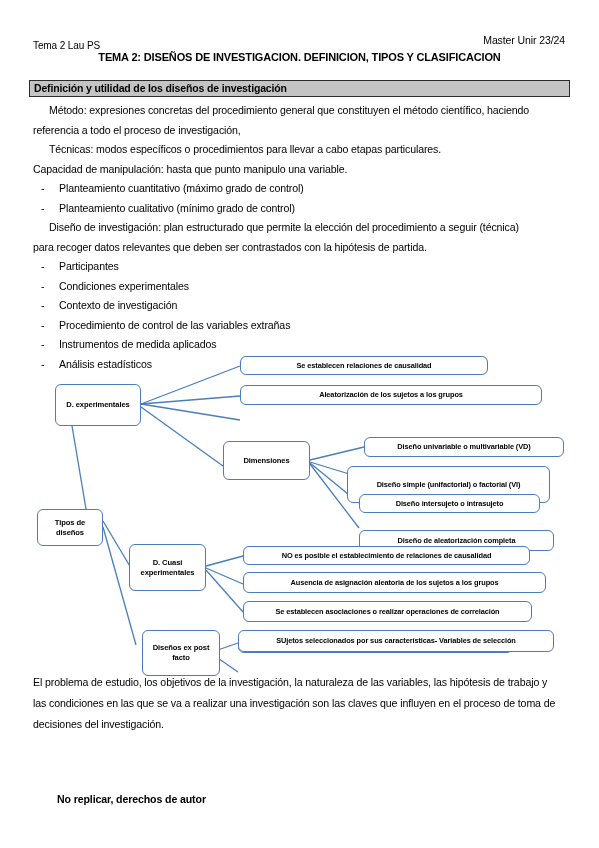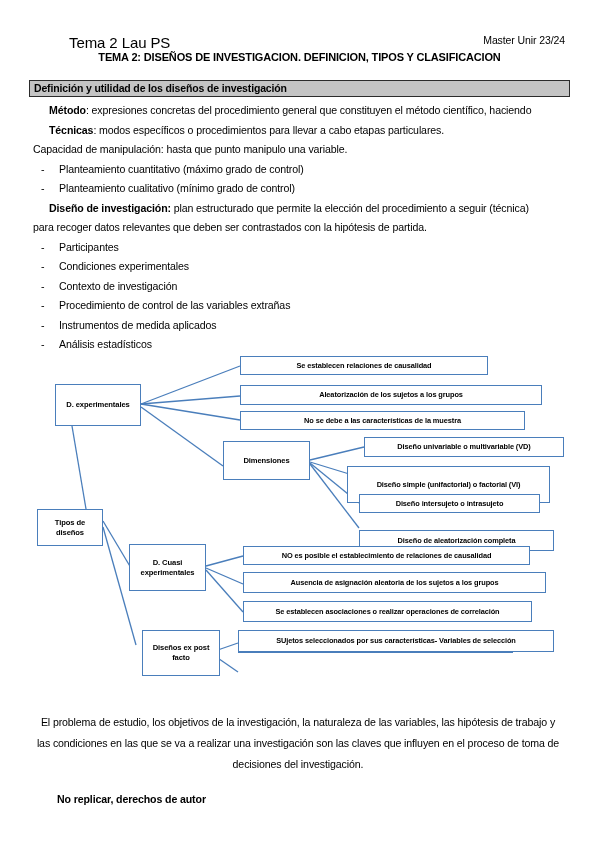--- a/index.html
+++ b/index.html
@@ -24,25 +24,24 @@
   .hdr-row {
     position: absolute;
     top: 34px;
     left: 33px;
     right: 33px;
     height: 16px;
   }
   .hdr-left {
     position: absolute;
     left: 0;
-    top: 0;
-    font-size: 15px;
+    top: 6px;
+    font-size: 10px;
     letter-spacing: -0.1px;
     white-space: nowrap;
-    margin-left: 36px;
   }
   .hdr-right {
     position: absolute;
     right: 1px;
     top: 0;
     font-size: 10.5px;
     letter-spacing: -0.1px;
     white-space: nowrap;
   }
   .doc-title {
@@ -85,43 +84,42 @@
     left: 33px;
     top: 101px;
     width: 535px;
   }
   .ln {
     font-size: 10.6px;
     line-height: 19.5px;
     letter-spacing: -0.12px;
     white-space: nowrap;
   }
-  .ln b { font-weight: bold; padding-left: 16px; }
+  .ln b { font-weight: normal; padding-left: 16px; }
   .dash-item {
     font-size: 10.6px;
     line-height: 19.5px;
     letter-spacing: -0.12px;
     white-space: nowrap;
     padding-left: 26px;
     position: relative;
   }
   .dash-item::before {
     content: "-";
     position: absolute;
     left: 8px;
     top: 0;
   }
 
   
   .bottom-block {
     position: absolute;
     left: 33px;
-    top: 712px;
+    top: 672px;
     width: 530px;
-    text-align: center;
   }
   .bottom-block .ln { white-space: normal; line-height: 21px; }
   .notice {
     position: absolute;
     left: 33px;
     top: 793px;
     font-size: 10.6px;
     letter-spacing: -0.12px;
     font-weight: bold;
     white-space: nowrap;
@@ -133,21 +131,21 @@
     position: absolute;
     left: 0;
     top: 0;
     width: 599px;
     height: 848px;
     pointer-events: none;
   }
   .dbox {
     position: absolute;
     border: 1.2px solid #4a7ebb;
-    border-radius: 0;
+    border-radius: 6px;
     background: #ffffff;
     box-sizing: border-box;
     display: flex;
     align-items: center;
     justify-content: center;
     text-align: center;
     font-size: 7.4px;
     font-weight: bold;
     letter-spacing: -0.1px;
     line-height: 10px;
@@ -166,20 +164,21 @@
     <div class="hdr-right">Master Unir 23/24</div>
   </div>
   <div class="doc-title">TEMA 2: DISEÑOS DE INVESTIGACION. DEFINICION, TIPOS Y CLASIFICACION</div>
 
   <div class="section-band">
     <span>Definición y utilidad de los diseños de investigación</span>
   </div>
 
   <div class="body-block">
     <div class="ln"><b>Método</b><span>: expresiones concretas del procedimiento general que constituyen el método científico, haciendo</span></div>
+    <div class="ln">referencia a todo el proceso de investigación,</div>
     <div class="ln"><b>Técnicas</b><span>: modos específicos o procedimientos para llevar a cabo etapas particulares.</span></div>
     <div class="ln">Capacidad de manipulación: hasta que punto manipulo una variable.</div>
     <div class="dash-item">Planteamiento cuantitativo (máximo grado de control)</div>
     <div class="dash-item">Planteamiento cualitativo (mínimo grado de control)</div>
     <div class="ln"><b>Diseño de investigación:</b><span> plan estructurado que permite la elección del procedimiento a seguir (técnica)</span></div>
     <div class="ln">para recoger datos relevantes que deben ser contrastados con la hipótesis de partida.</div>
     <div class="dash-item">Participantes</div>
     <div class="dash-item">Condiciones experimentales</div>
     <div class="dash-item">Contexto de investigación</div>
     <div class="dash-item">Procedimiento de control de las variables extrañas</div>
@@ -221,21 +220,20 @@
   <div class="dbox node" style="left:55px; top:384px; width:86px; height:42px;">D. experimentales</div>
 
   <div class="dbox node" style="left:223px; top:441px; width:87px; height:39px;">Dimensiones</div>
 
   <div class="dbox node" style="left:129px; top:544px; width:77px; height:47px;">D. Cuasi experimentales</div>
 
   <div class="dbox node" style="left:134px; top:630px; width:78px; height:46px;margin-left:8px;">Diseños ex post facto</div>
 
   <div class="dbox" style="left:240px; top:356px; width:248px; height:19px;">Se establecen relaciones de causalidad</div>
   <div class="dbox" style="left:240px; top:385px; width:302px; height:20px;">Aleatorización de los sujetos a los grupos</div>
-  <div class="dbox" style="left:240px; top:411px; width:285px; height:19px;">No se debe a las características de la muestra</div>
 
   <div class="dbox" style="left:364px; top:437px; width:200px; height:20px;">Diseño univariable o multivariable (VD)</div>
   <div class="dbox" style="left:347px; top:466px; width:203px; height:37px;">Diseño simple (unifactorial) o factorial (VI)</div>
   <div class="dbox" style="left:359px; top:494px; width:181px; height:19px;">Diseño intersujeto o intrasujeto</div>
   <div class="dbox" style="left:359px; top:530px; width:195px; height:21px;">Diseño de aleatorización completa</div>
 
   <div class="dbox" style="left:243px; top:546px; width:287px; height:19px;">NO es posible el establecimiento de relaciones de causalidad</div>
   <div class="dbox" style="left:243px; top:572px; width:303px; height:21px;">Ausencia de asignación aleatoria de los sujetos a los grupos</div>
   <div class="dbox" style="left:243px; top:601px; width:289px; height:21px;">Se establecen asociaciones o realizar operaciones de correlación</div>
 

